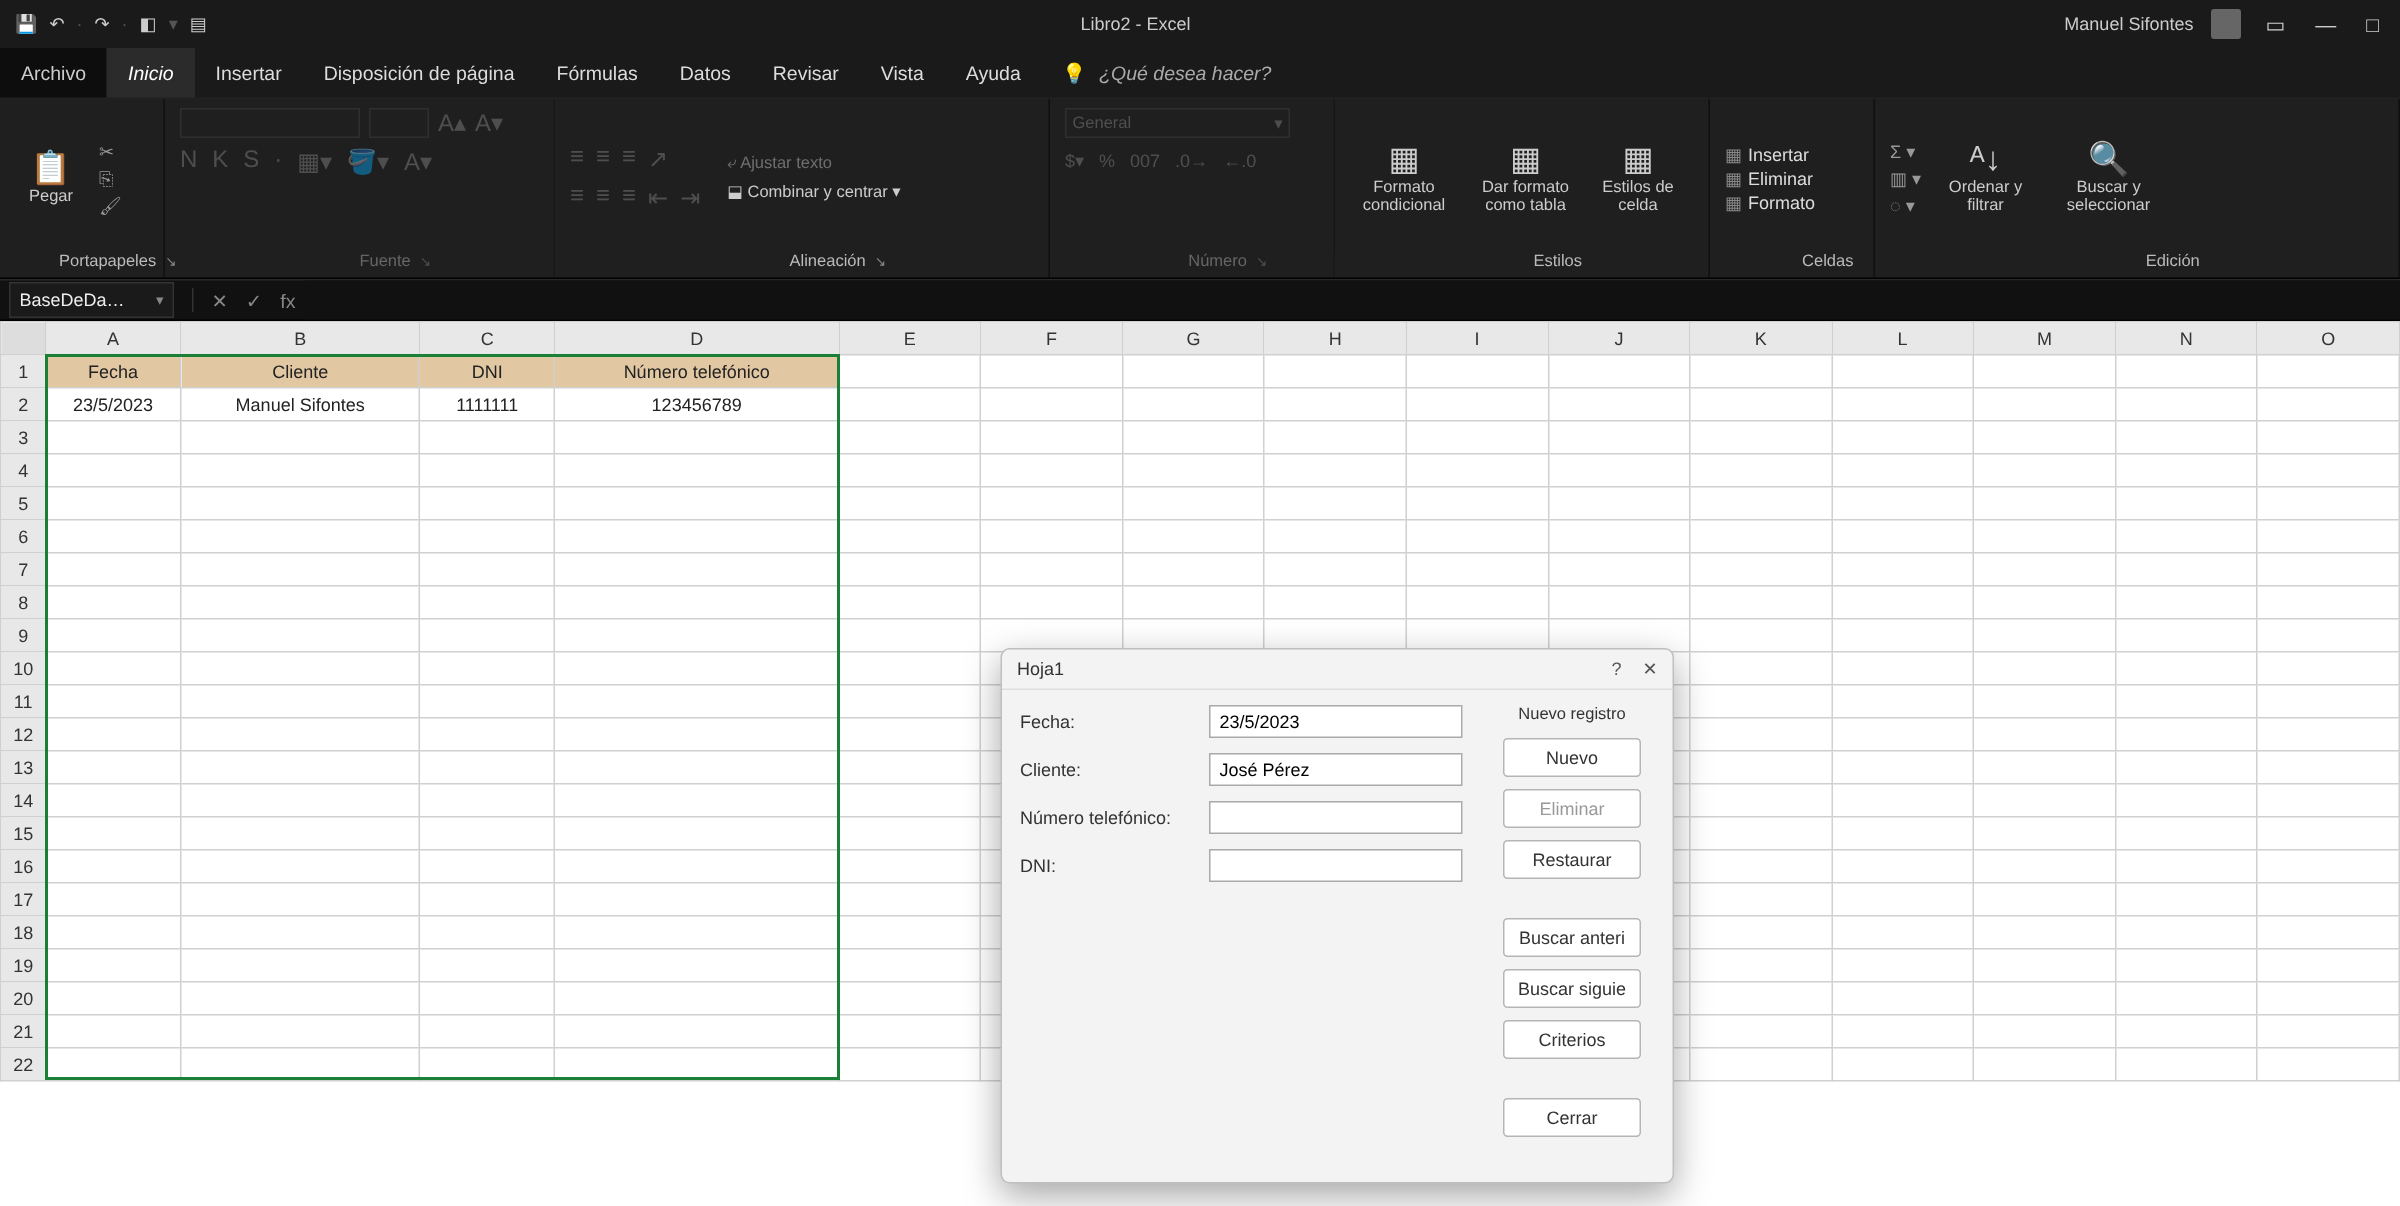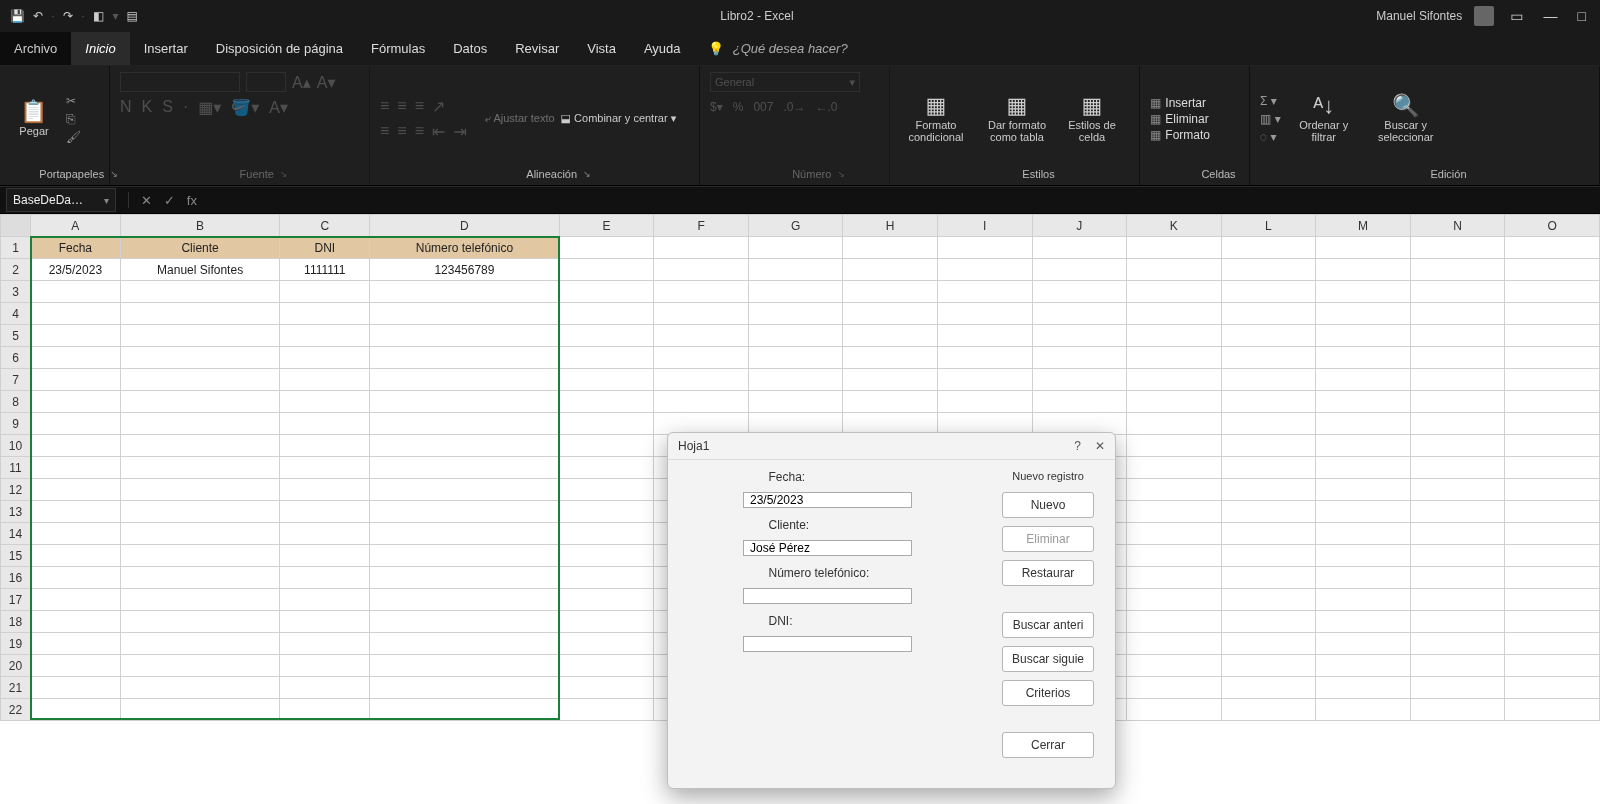--- a/index.html
+++ b/index.html
@@ -62,21 +62,21 @@
   .data-row td{text-align:center;}
   .sel-outline { position:absolute; border:2px solid #1a7f37; pointer-events:none; }
 
   
   .dialog { position:absolute; left:667px; top:218px; width:449px; height:357px; background:#f3f3f3; border:1px solid #bfbfbf; border-radius:6px; box-shadow:0 8px 24px rgba(0,0,0,.35); font-size:12px; color:#333;}
   .dialog .dlg-title{display:flex;align-items:center;justify-content:space-between;padding:6px 10px;border-bottom:1px solid #ddd;}
   .dialog .dlg-title .ttl{color:#333;}
   .dialog .dlg-title .winbtns{display:flex;gap:14px;color:#555;}
   .dialog .dlg-body{display:flex;padding:10px 12px;gap:18px;}
   .dlg-left{flex:1;}
-  .dlg-left .row{display:flex;align-items:center;gap:8px;margin-bottom:10px;flex-direction:column;}
+  .dlg-left .row{display:flex;align-items:center;gap:8px;margin-bottom:10px;}
   .dlg-left .row label{width:118px;text-align:left;}
   .dlg-left .row input{flex:1;height:22px;border:1px solid #aaa;background:#fff;padding:0 6px;font-size:12px;}
   .dlg-right{width:110px;display:flex;flex-direction:column;gap:8px;align-items:center;}
   .dlg-right .status{font-size:11px;color:#333;margin-bottom:2px;}
   .dlg-right button{width:92px;height:26px;background:#fff;border:1px solid #b5b5b5;border-radius:3px;font-size:12px;color:#333;cursor:pointer;}
   .dlg-right button[disabled]{color:#999;cursor:default;}
   .dlg-right .gap{height:10px;}
 </style>
 </head>
 <body>
@@ -172,21 +172,21 @@
           <span>↗</span>
         </div>
         <div style="display:flex;gap:8px;">
           <span>≡</span>
           <span>≡</span>
           <span>≡</span>
           <span>⇤</span>
           <span>⇥</span>
         </div>
       </div>
-      <div style="display:flex;flex-direction:row;gap:6px;">
+      <div style="display:flex;flex-direction:column;gap:6px;">
         <div class="smalltxt ghost"><span>⤶</span> <span>Ajustar texto</span></div>
         <div class="smalltxt"><span>⬓</span> <span>Combinar y centrar</span> ▾</div>
       </div>
     </div>
     <div class="group-label">
         <span>Alineación</span>
         <span class="lbl-launcher">↘</span>
       </div>
   </div>
 

